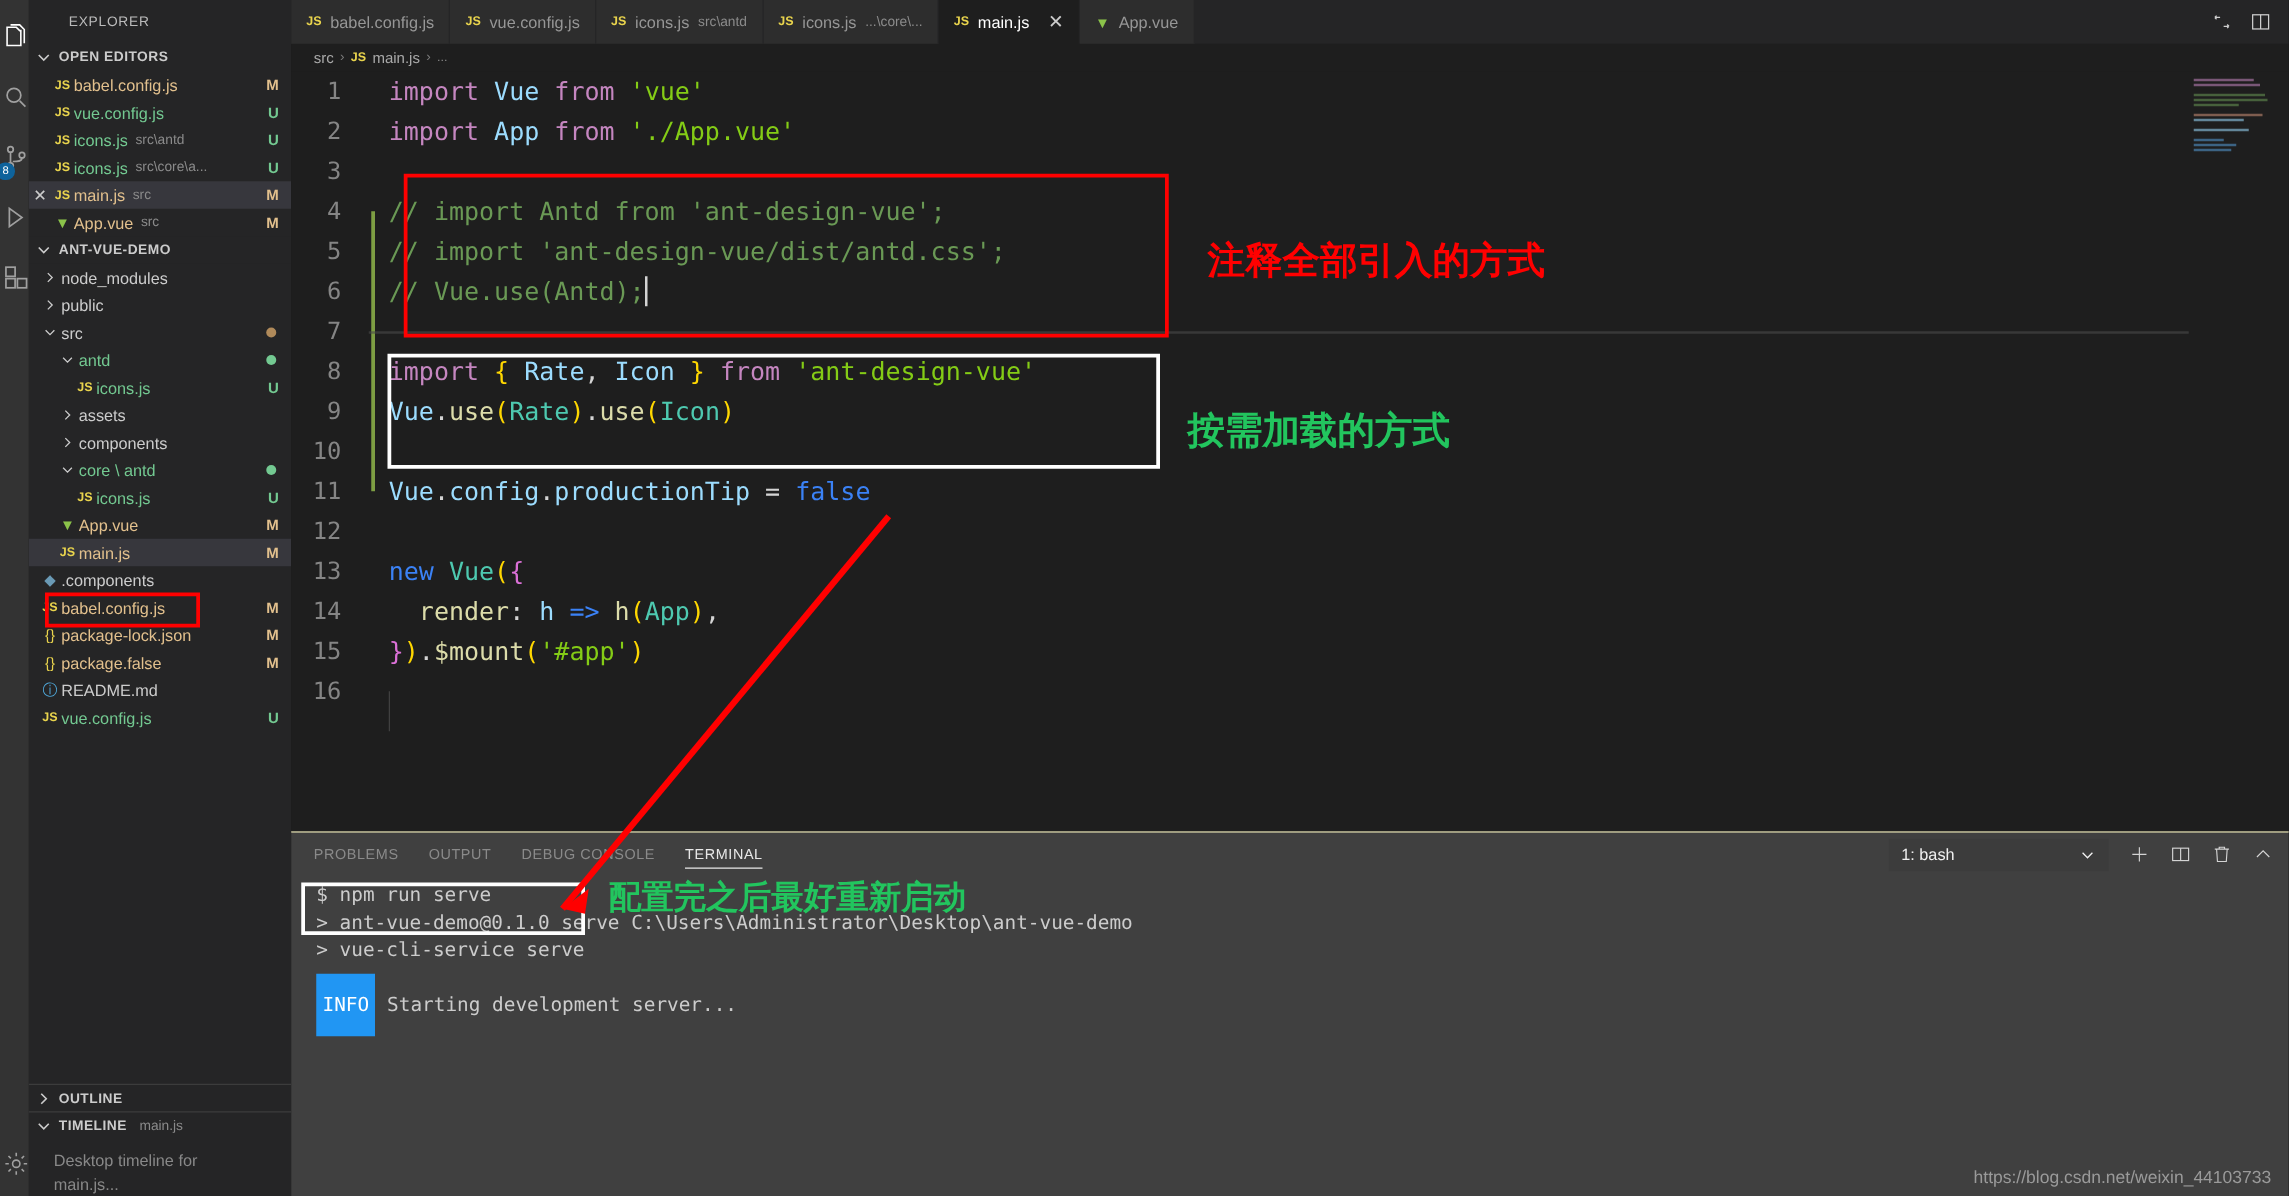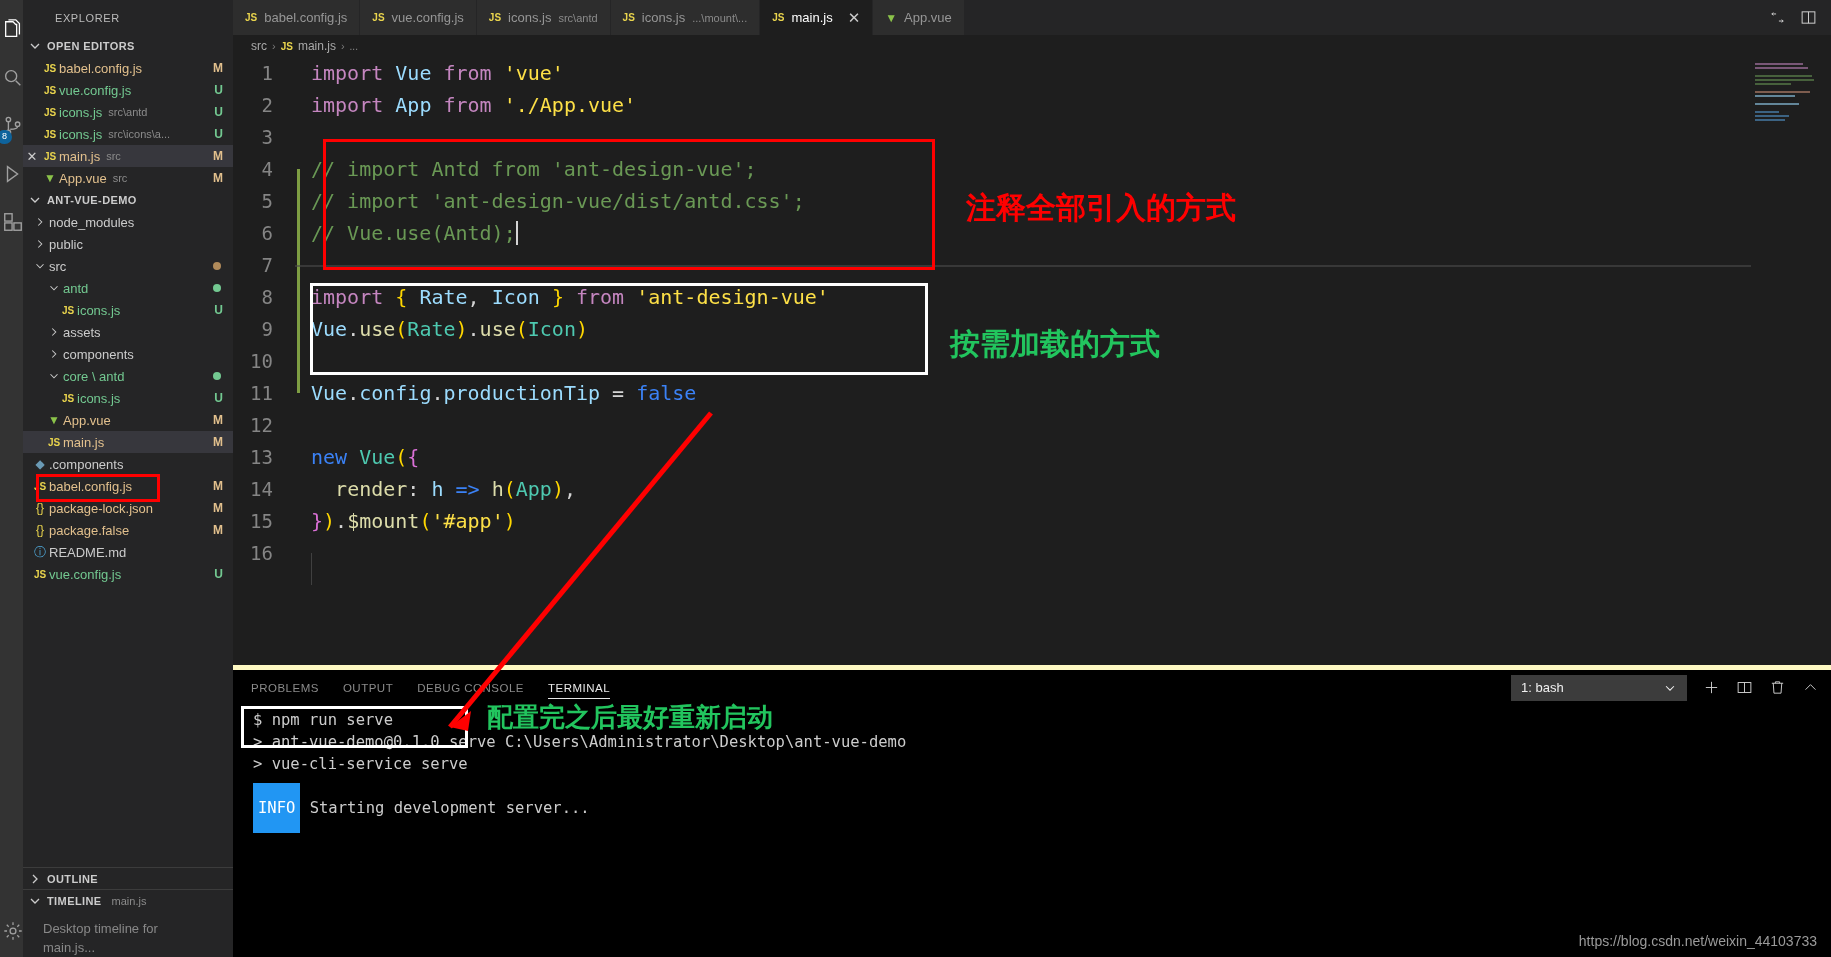--- a/index.html
+++ b/index.html
@@ -105,39 +105,39 @@
   .lnum {
     width: 62px; flex: 0 0 62px; text-align: right; padding-right: 22px;
     color: #858585; font-size: 19px; font-family: "DejaVu Sans Mono", monospace;
   }
   .ctext { flex: 1; padding-left: 16px; }
   .guide { position: absolute; width: 1px; background: #404040; }
   .fold { position: absolute; width: 3px; background: #7e9e43; }
 
   .k-import { color: #c586c0; }
   .k-ident  { color: #9cdcfe; }
-  .k-str    { color: #fde047; }
+  .k-str    { color: #84cc16; }
   .k-cmt    { color: #6a9955; }
   .k-fn     { color: #dcdcaa; }
   .k-brace  { color: #ffd700; }
   .k-brace2 { color: #da70d6; }
   .k-kw     { color: #3b82f6; }
   .k-cls    { color: #4ec9b0; }
   .k-plain  { color: #d4d4d4; }
   .cursor { display:inline-block; width: 2px; height: 24px; background: #d4d4d4; vertical-align: -5px; }
 
   .minimap { position: absolute; top: 6px; right: 16px; width: 60px; height: 60px; opacity: .55; }
   .mm-line { height: 2px; margin-bottom: 2px; background: #6a9955; }
   .mm-line.a { background: #9cdcfe; } .mm-line.b { background: #c586c0; }
   .mm-line.c { background: #ce9178; } .mm-line.d { background: #569cd6; }
 
   .editor-scroll-h { position: absolute; left: 62px; right: 80px; top: 208px; height: 2px; background: #4a4a4a; opacity:.6;}
 
   
-  .panel { height: 292px; flex: 0 0 292px; background: #000000; border-top: 5px solid #fef9c3; display: flex; flex-direction: column; justify-content: flex-end; }
+  .panel { height: 292px; flex: 0 0 292px; background: #404040; border-top: 1px solid #fef9c3; display: flex; flex-direction: column; justify-content: flex-end; }
   .panel-tabs { height: 35px; display: flex; align-items: center; padding-left: 18px; gap: 24px; }
   .ptab { font-size: 11.5px; letter-spacing: .5px; color: #8a8a8a; cursor: pointer; position: relative; height: 35px; display: flex; align-items: center; text-transform: uppercase; }
   .ptab.active { color: #e7e7e7; }
   .ptab.active::after { content: ""; position: absolute; left: 0; right: 0; bottom: 6px; height: 1px; background: #e7e7e7; }
   .panel-actions { margin-left: auto; display: flex; align-items: center; gap: 16px; padding-right: 12px; color: #d4d4d4; }
   .term-select {
     background: #3c3c3c; color: #f0f0f0; font-size: 13px; height: 26px;
     display: flex; align-items: center; padding: 0 10px; min-width: 176px;
     justify-content: space-between; gap: 10px; cursor: pointer;
   }
@@ -260,21 +260,21 @@
             <span class="label c-untr">icons.js</span>
             <span class="desc">src\antd</span>
             <span class="status c-untr">U</span>
           </div>
           <div class="row">
             <span class="ico"></span>
             <span class="ico">
               <span class="jsico">JS</span>
             </span>
             <span class="label c-untr">icons.js</span>
-            <span class="desc">src\icons\a...</span>
+            <span class="desc">src\core\a...</span>
             <span class="status c-untr">U</span>
           </div>
           <div class="row selected">
             <span class="ico" style="color:#cccccc;font-size:13px;">✕</span>
             <span class="ico">
               <span class="jsico">JS</span>
             </span>
             <span class="label c-mod">main.js</span>
             <span class="desc">src</span>
             <span class="status c-mod">M</span>
@@ -497,21 +497,21 @@
               <span>vue.config.js</span>
             </div>
             <div class="tab">
               <span class="jsico">JS</span>
               <span>icons.js</span>
               <span class="tdesc">src\antd</span>
             </div>
             <div class="tab">
               <span class="jsico">JS</span>
               <span>icons.js</span>
-              <span class="tdesc">...\mount\...</span>
+              <span class="tdesc">...\core\...</span>
             </div>
             <div class="tab active">
               <span class="jsico">JS</span>
               <span>main.js</span>
               <span class="close">✕</span>
             </div>
             <div class="tab">
               <span class="vueico">▼</span>
               <span>App.vue</span>
             </div>

